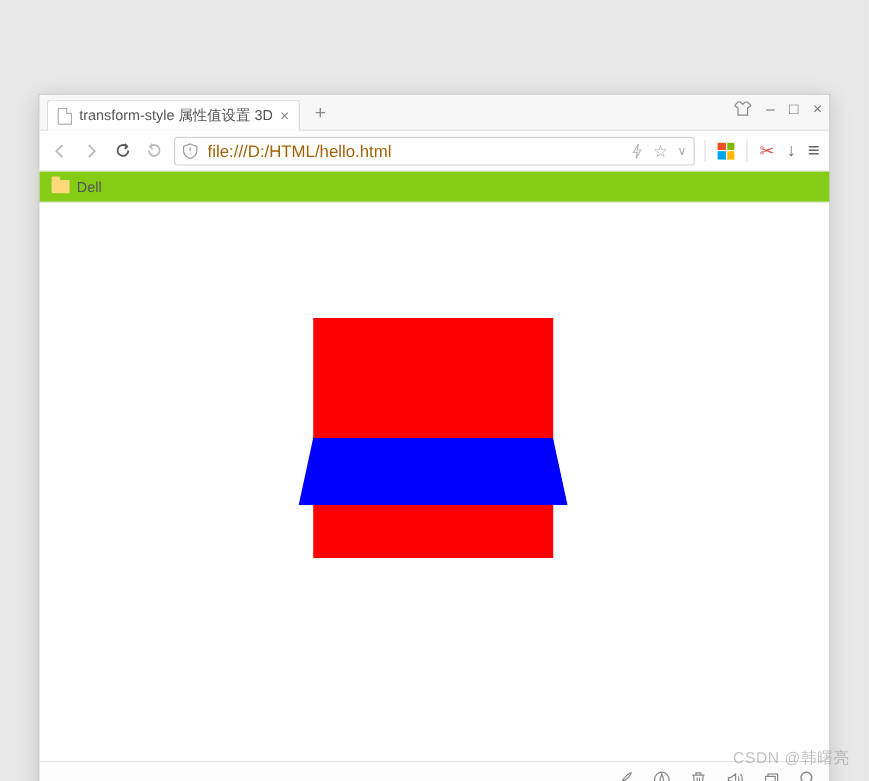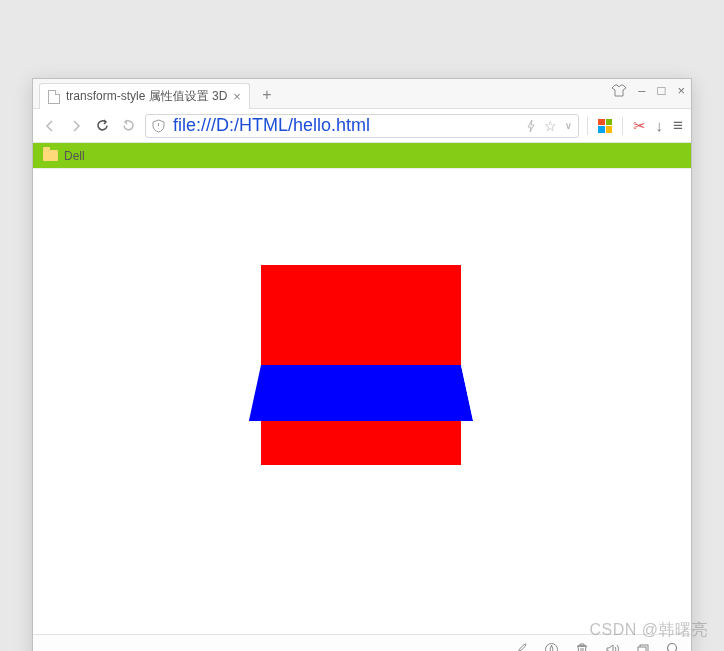--- a/index.html
+++ b/index.html
@@ -113,22 +113,22 @@
     background: #fff;
   }
   .shield {
     width: 13px; height: 14px;
     color: #999;
   }
   .addr-input input {
     flex: 1;
     border: none;
     outline: none;
-    font-size: 18px;
-    color: #1d4ed8;
+    font-size: 14px;
+    color: #a16207;
     background: transparent;
   }
   .addr-right { display: flex; align-items: center; gap: 8px; color:#aaa; }
   .addr-right .bolt { color:#bbb; font-size:13px; }
   .addr-right .star { font-size:14px; }
   .addr-right .chev { font-size:10px; }
   .toolbar-right { display: flex; align-items: center; gap: 10px; }
   .toolbar-right .sep { width:1px; height:18px; background:#e0e0e0; }
   .ms-logo {
     width: 14px; height: 14px;
@@ -216,21 +216,21 @@
     color: #777;
   }
   .status-bar span { cursor: pointer; font-size: 14px; }
 
   
   .watermark {
     position: absolute;
     right: 16px;
     bottom: 10px;
     color: rgba(120,120,120,0.45);
-    font-size: 16px;
+    font-size: 13px;
     letter-spacing: 0.5px;
     pointer-events: none;
   }
 
   svg { display:block; }
 </style>
 </head>
 <body>
 
 <div class="browser-window">

